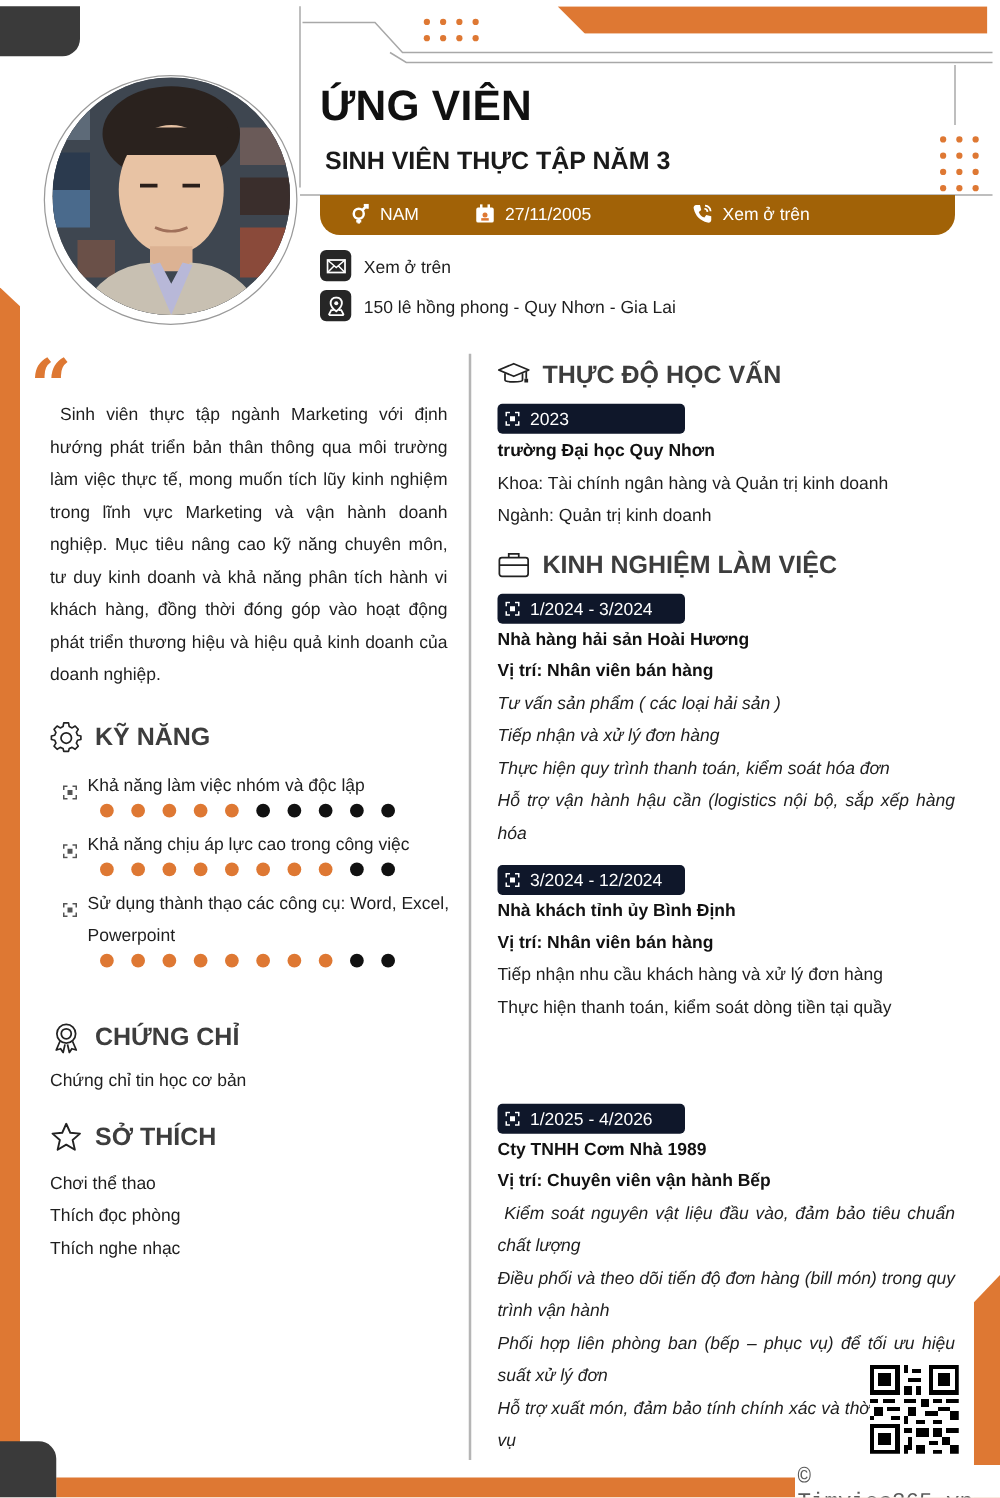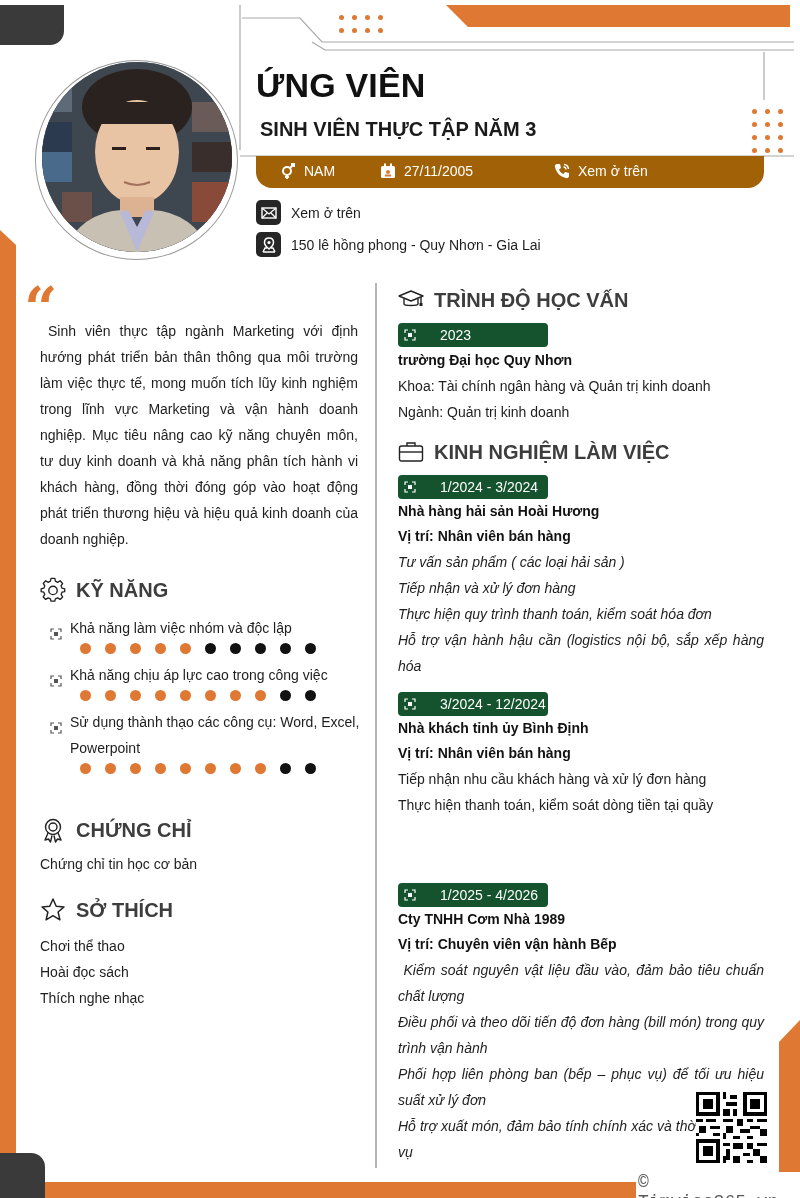--- a/index.html
+++ b/index.html
@@ -50,21 +50,21 @@
 
   .skill-label { display: flex; align-items: flex-start; gap: 8px; font-size: 14px; line-height: 26px; color: #1e1e1e; }
   .bullet-sq { width: 12px; height: 12px; margin-top: 7px; flex: none; position: relative; }
   .skill-dots { display: flex; gap: 14px; margin-left: 30px; margin-top: 2px; }
   .skill-dots span { width: 11px; height: 11px; border-radius: 50%; display: block; }
   .dot-on { background: #de7833; }
   .dot-off { background: #111; }
 
   .plain-list { font-size: 14px; line-height: 26px; color: #1e1e1e; }
 
-  .date-pill { width: 150px; height: 24px; background: #14532d; border-radius: 4px; color: #fff; font-size: 14px; display: flex; align-items: center; gap: 24px; padding-left: 6px; }
+  .date-pill { width: 150px; height: 24px; background: #0f172a; border-radius: 4px; color: #fff; font-size: 14px; display: flex; align-items: center; gap: 8px; padding-left: 6px; }
   .rc { width: 360px; font-size: 14px; line-height: 26px; color: #1e1e1e; }
   .rc .bold { font-weight: 700; color: #111; line-height: 25px; }
   .rc .just { text-align: justify; font-style: italic; }
 
   .qr { left: 696px; top: 1092px; width: 71px; height: 71px; background: #fff; }
   .watermark { left: 636px; top: 1172px; font-family: "Liberation Mono", "DejaVu Sans Mono", monospace; font-size: 18px; color: #5a5a5a; background: #fff; padding: 0 2px; }
 </style>
 </head>
 <body>
 
@@ -285,34 +285,34 @@
 
 <div class="abs" style="left:40px; top:897px; width:320px;">
   <div class="sec-title">
     <svg viewBox="0 0 26 26">
       <path d="M13 2 L16.2 9.2 L24 9.9 L18.1 15 L19.9 22.8 L13 18.7 L6.1 22.8 L7.9 15 L2 9.9 L9.8 9.2 Z" fill="none" stroke="#222" stroke-width="1.5" stroke-linejoin="round"></path>
     </svg>
     <span>SỞ THÍCH</span>
   </div>
   <div class="plain-list" style="margin-top:10px;">
     <div>Chơi thể thao</div>
-    <div>Hoài đọc sách</div>
+    <div>Thích đọc phòng</div>
     <div>Thích nghe nhạc</div>
   </div>
 </div>
 
 <div class="abs" style="left:398px; top:287px;">
   <div class="sec-title">
     <svg viewBox="0 0 26 26">
       <path d="M1 9 L13 4 L25 9 L13 14 Z" fill="none" stroke="#222" stroke-width="1.4" stroke-linejoin="round"></path>
       <path d="M6 11.5 V17 C6 19 20 19 20 17 V11.5" fill="none" stroke="#222" stroke-width="1.4"></path>
       <path d="M23 10 V16" stroke="#222" stroke-width="1.4"></path>
       <rect x="21.5" y="16" width="3" height="3" fill="#222"></rect>
     </svg>
-    <span>TRÌNH ĐỘ HỌC VẤN</span>
+    <span>THỰC ĐỘ HỌC VẤN</span>
   </div>
 </div>
 
 <div class="abs rc" style="left:398px; top:323px;">
   <div class="date-pill">
     <svg viewBox="0 0 12 12" width="12" height="12">
         <path d="M1 4 V1 H4 M8 1 H11 V4 M11 8 V11 H8 M4 11 H1 V8" stroke="#fff" stroke-width="1.2" fill="none"></path>
         <rect x="4" y="4" width="4" height="4" fill="#fff"></rect>
       </svg>
     <span>2023</span>

